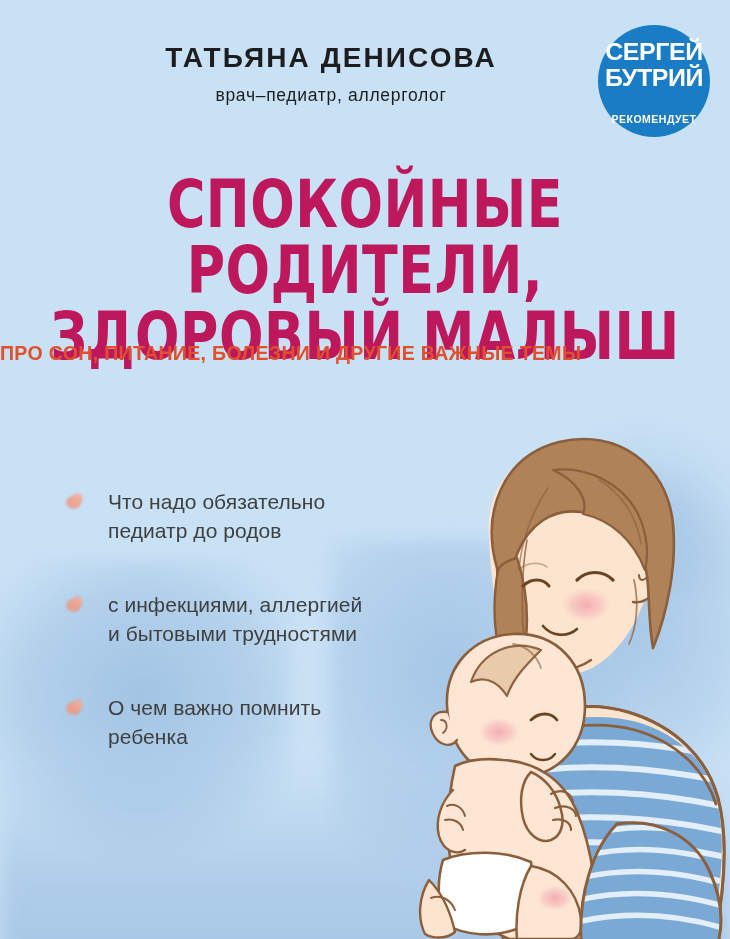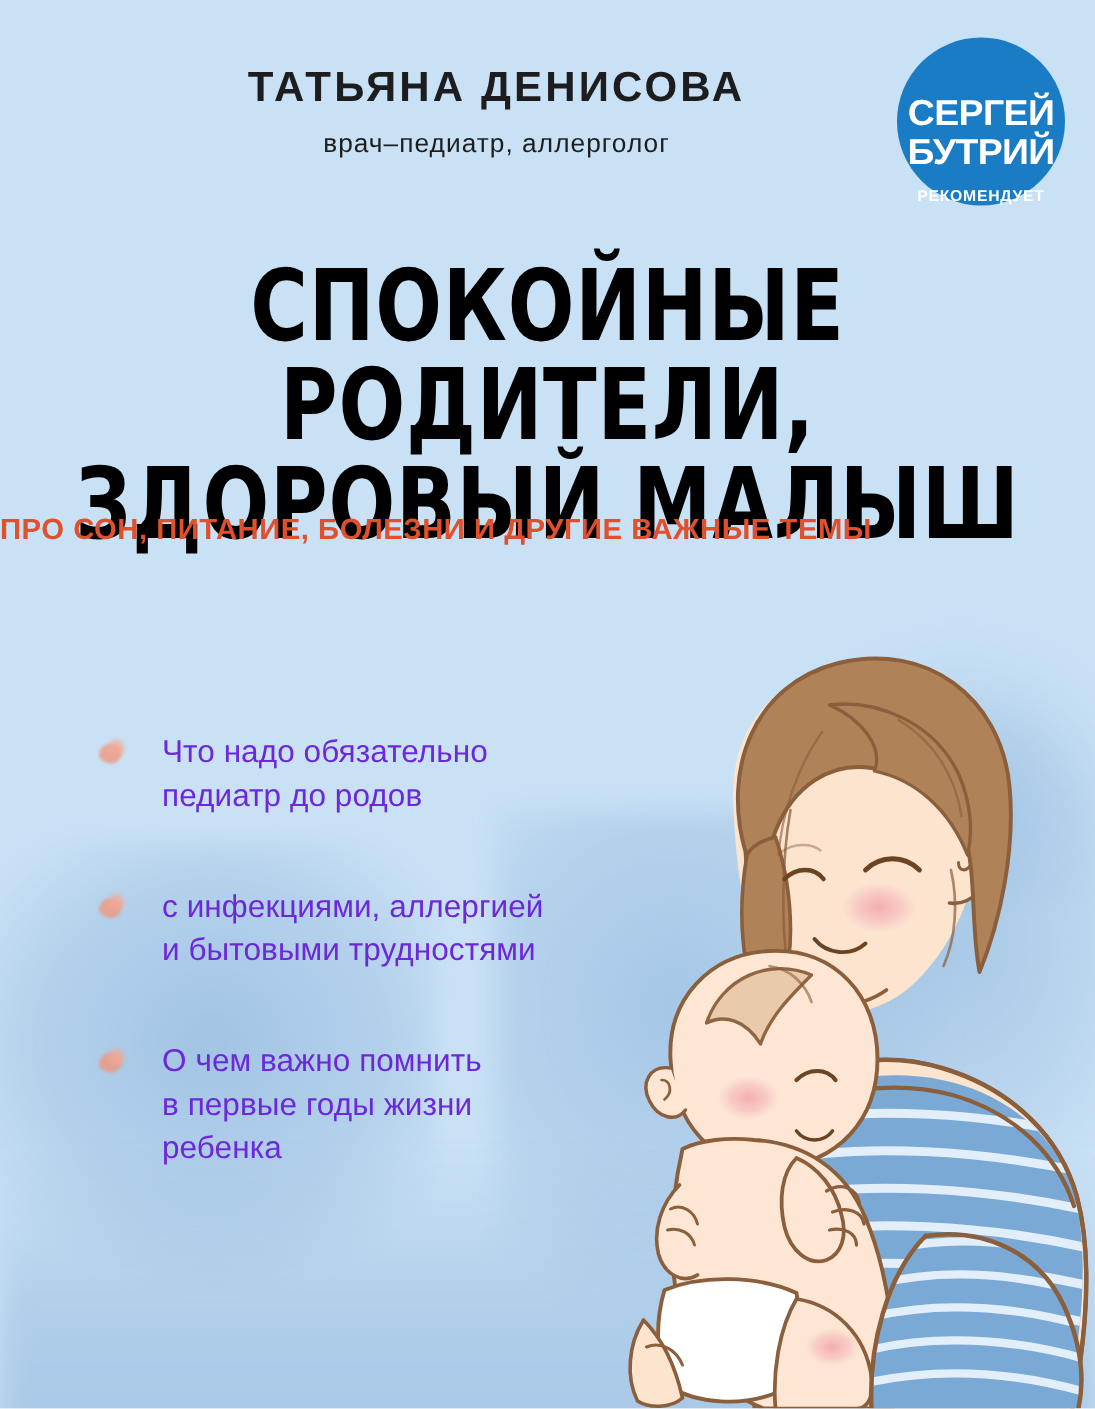--- a/index.html
+++ b/index.html
@@ -78,21 +78,21 @@
   
   .badge {
     position: absolute;
     left: 598px; top: 25px;
     width: 112px; height: 112px;
     border-radius: 50%;
     background: #1a7cc4;
   }
   .badge-text {
     position: absolute;
-    left: 586px; top: 44px;
+    left: 586px; top: 20px;
     width: 136px;
     text-align: center;
     color: #ffffff;
     font-weight: bold;
     line-height: 1.0;
     pointer-events: none;
   }
   .badge-l1 {
     font-size: 24px;
     letter-spacing: -0.4px;
@@ -101,30 +101,30 @@
   }
   .badge-l2 {
     font-size: 24px;
     letter-spacing: -0.4px;
     margin-top: 2px;
     transform: scaleX(1.04);
   }
   .badge-l3 {
     font-size: 10.5px;
     letter-spacing: 0.5px;
-    margin-top: 12px;
+    margin-top: 24px;
   }
 
   
   .title {
     position: absolute;
     left: 0; top: 172px;
     width: 730px;
     text-align: center;
-    color: #000000;
+    color: #be185d;
     font-family: "DejaVu Sans", sans-serif;
     font-weight: bold;
   }
   .title-l1 {
     font-size: 54px;
     line-height: 1.0;
     letter-spacing: 0.5px;
     transform: scaleX(0.97) scaleY(1.22);
     transform-origin: center top;
   }
@@ -188,21 +188,21 @@
     position: absolute;
     left: 8px; top: 0px;
     width: 11px; height: 11px;
     border-radius: 54% 46% 50% 50% / 50% 56% 44% 50%;
     background: rgba(244,168,146,0.70);
     filter: blur(1.3px);
   }
   .bullet-text {
     font-size: 21px;
     line-height: 1.40;
-    color: #6d28d9;
+    color: #404040;
     letter-spacing: 0.05px;
   }
 
   
   .illustration {
     position: absolute;
     left: 385px; top: 420px;
     width: 345px; height: 519px;
   }
   .illustration svg { display: block; }
@@ -388,20 +388,19 @@
       <div class="bullet-text">
         <div>с инфекциями, аллергией</div>
         <div>и бытовыми трудностями</div>
       </div>
     </div>
 
     <div class="bullet-item">
       <span class="bullet-marker"></span>
       <div class="bullet-text">
         <div>О чем важно помнить</div>
-        <div>в первые годы жизни</div>
         <div>ребенка</div>
       </div>
     </div>
 
   </div>
 
 </div>
 
 </body></html>

